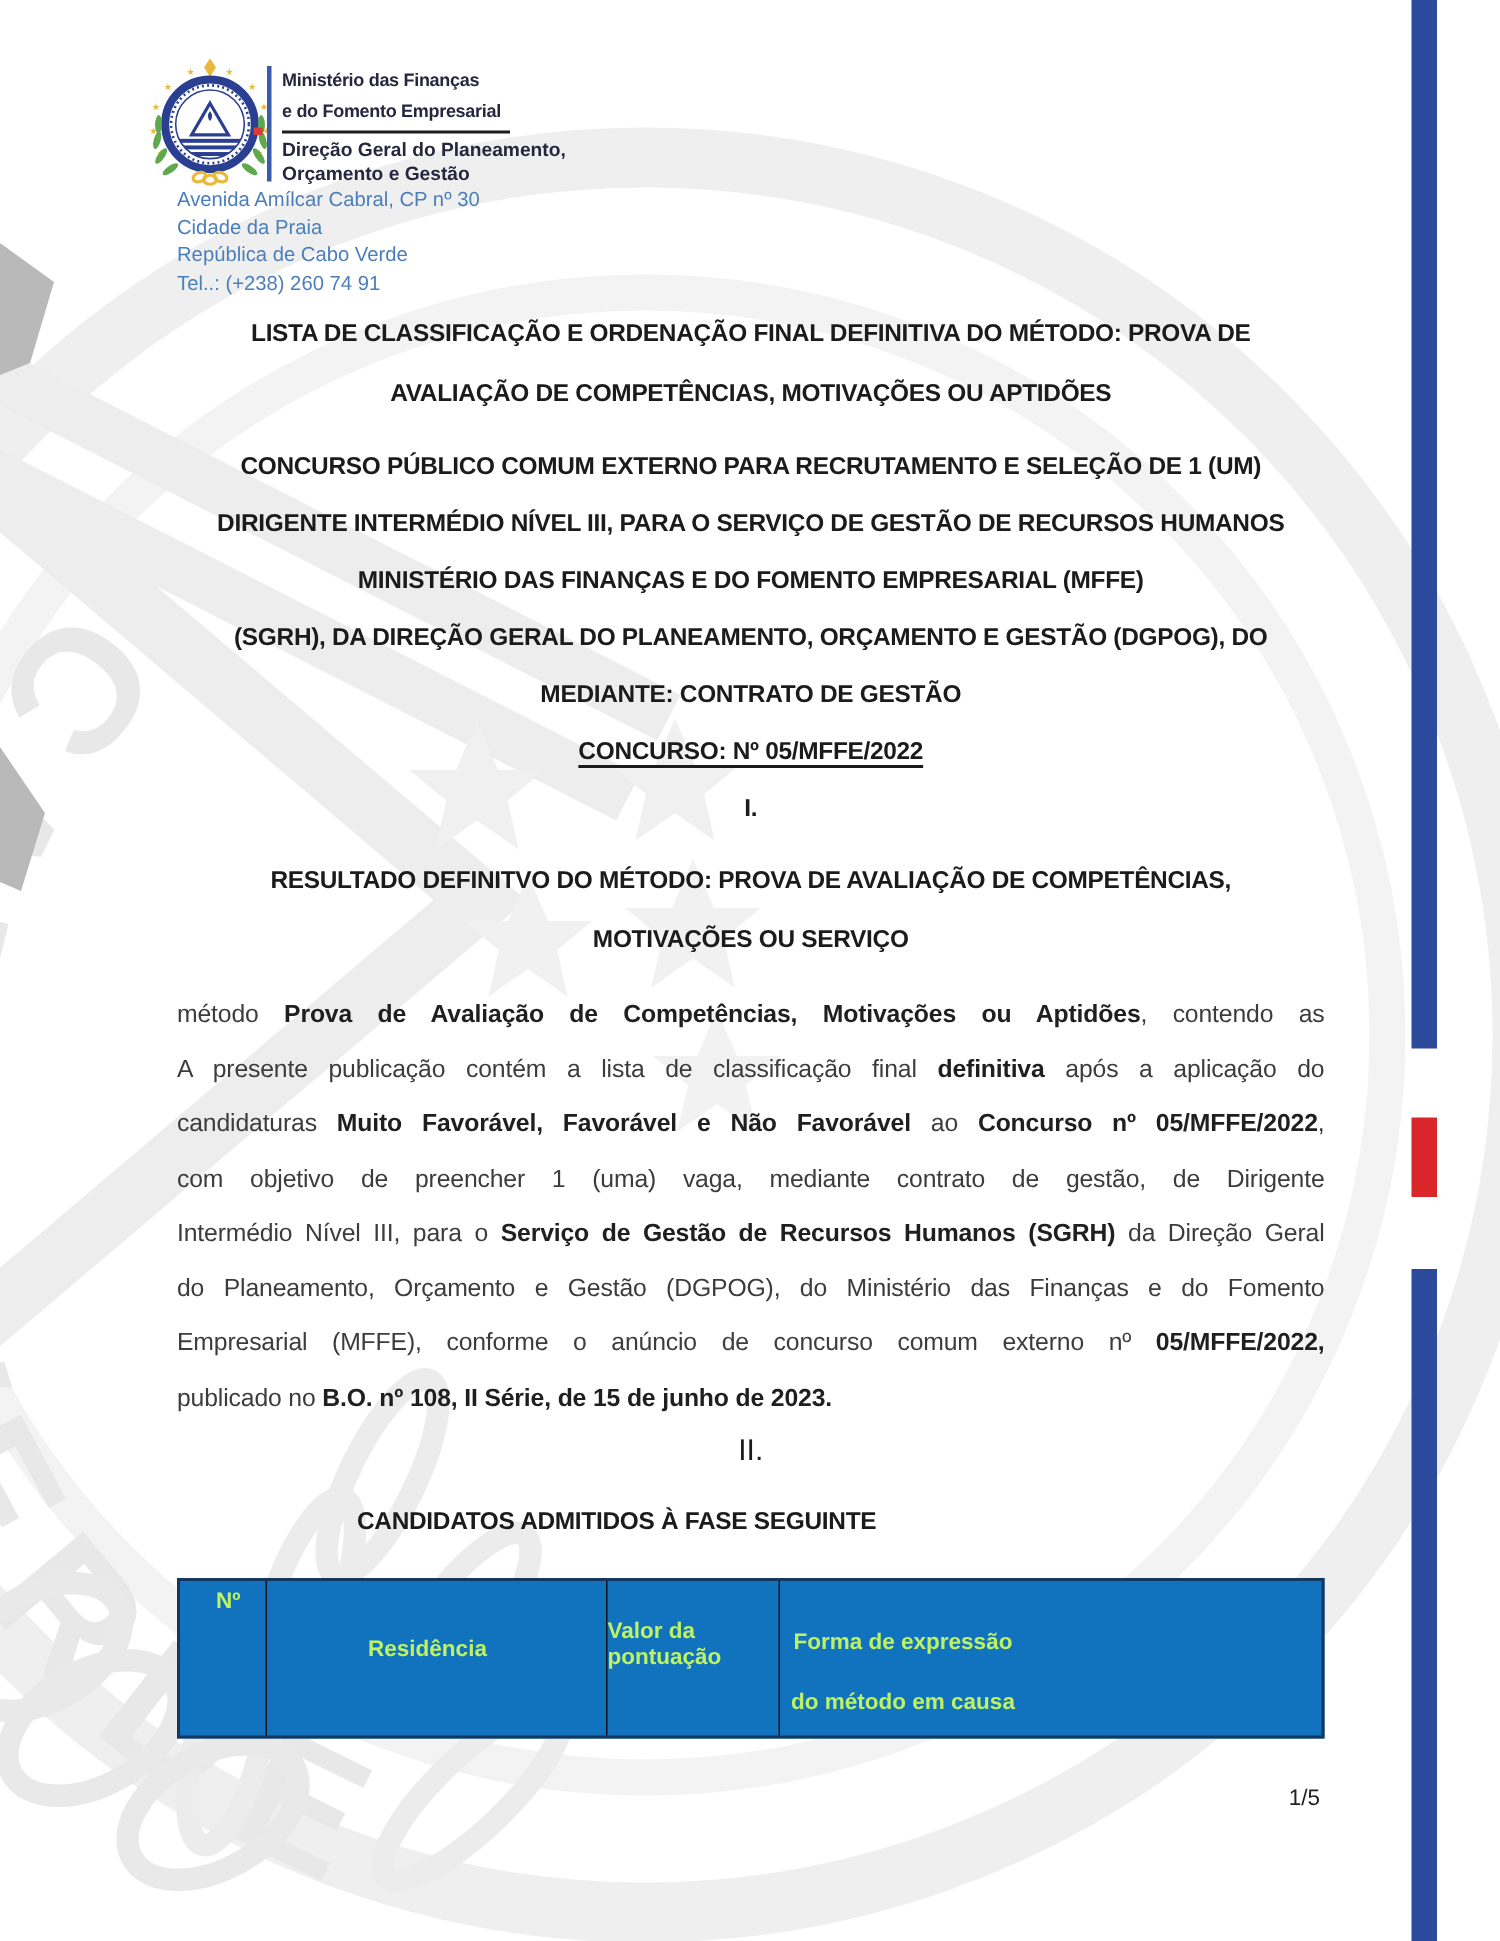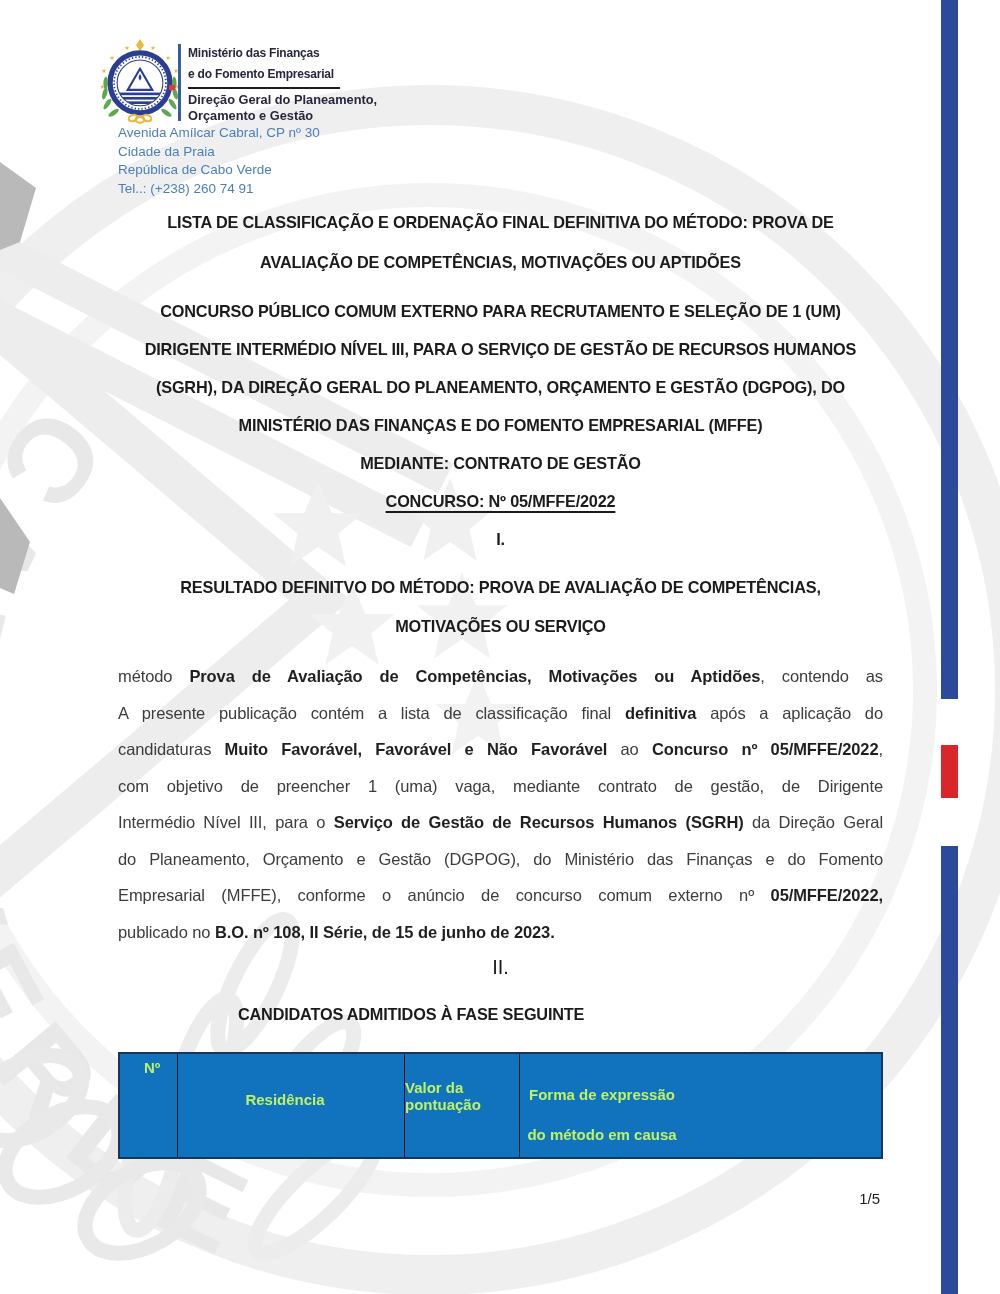--- a/index.html
+++ b/index.html
@@ -167,22 +167,22 @@
     </div>
 
   <div class="content">
     <div class="h-center t1">
         <div>LISTA DE CLASSIFICAÇÃO E ORDENAÇÃO FINAL DEFINITIVA DO MÉTODO: PROVA DE</div>
         <div>AVALIAÇÃO DE COMPETÊNCIAS, MOTIVAÇÕES OU APTIDÕES</div>
       </div>
     <div class="h-center t2">
         <div>CONCURSO PÚBLICO COMUM EXTERNO PARA RECRUTAMENTO E SELEÇÃO DE 1 (UM)</div>
         <div>DIRIGENTE INTERMÉDIO NÍVEL III, PARA O SERVIÇO DE GESTÃO DE RECURSOS HUMANOS</div>
+        <div>MINISTÉRIO DAS FINANÇAS E DO FOMENTO EMPRESARIAL (MFFE)</div>
         <div>(SGRH), DA DIREÇÃO GERAL DO PLANEAMENTO, ORÇAMENTO E GESTÃO (DGPOG), DO</div>
-        <div>MINISTÉRIO DAS FINANÇAS E DO FOMENTO EMPRESARIAL (MFFE)</div>
       </div>
     <div class="single">MEDIANTE: CONTRATO DE GESTÃO</div>
     <div class="single underlined">CONCURSO: Nº 05/MFFE/2022</div>
     <div class="single">I.</div>
     <div class="h-center t3">
         <div>RESULTADO DEFINITVO DO MÉTODO: PROVA DE AVALIAÇÃO DE COMPETÊNCIAS,</div>
         <div>MOTIVAÇÕES OU SERVIÇO</div>
       </div>
     <div class="body-par">
         <div><span>método </span><b>Prova de Avaliação de Competências, Motivações ou Aptidões</b><span>, contendo as</span></div>

